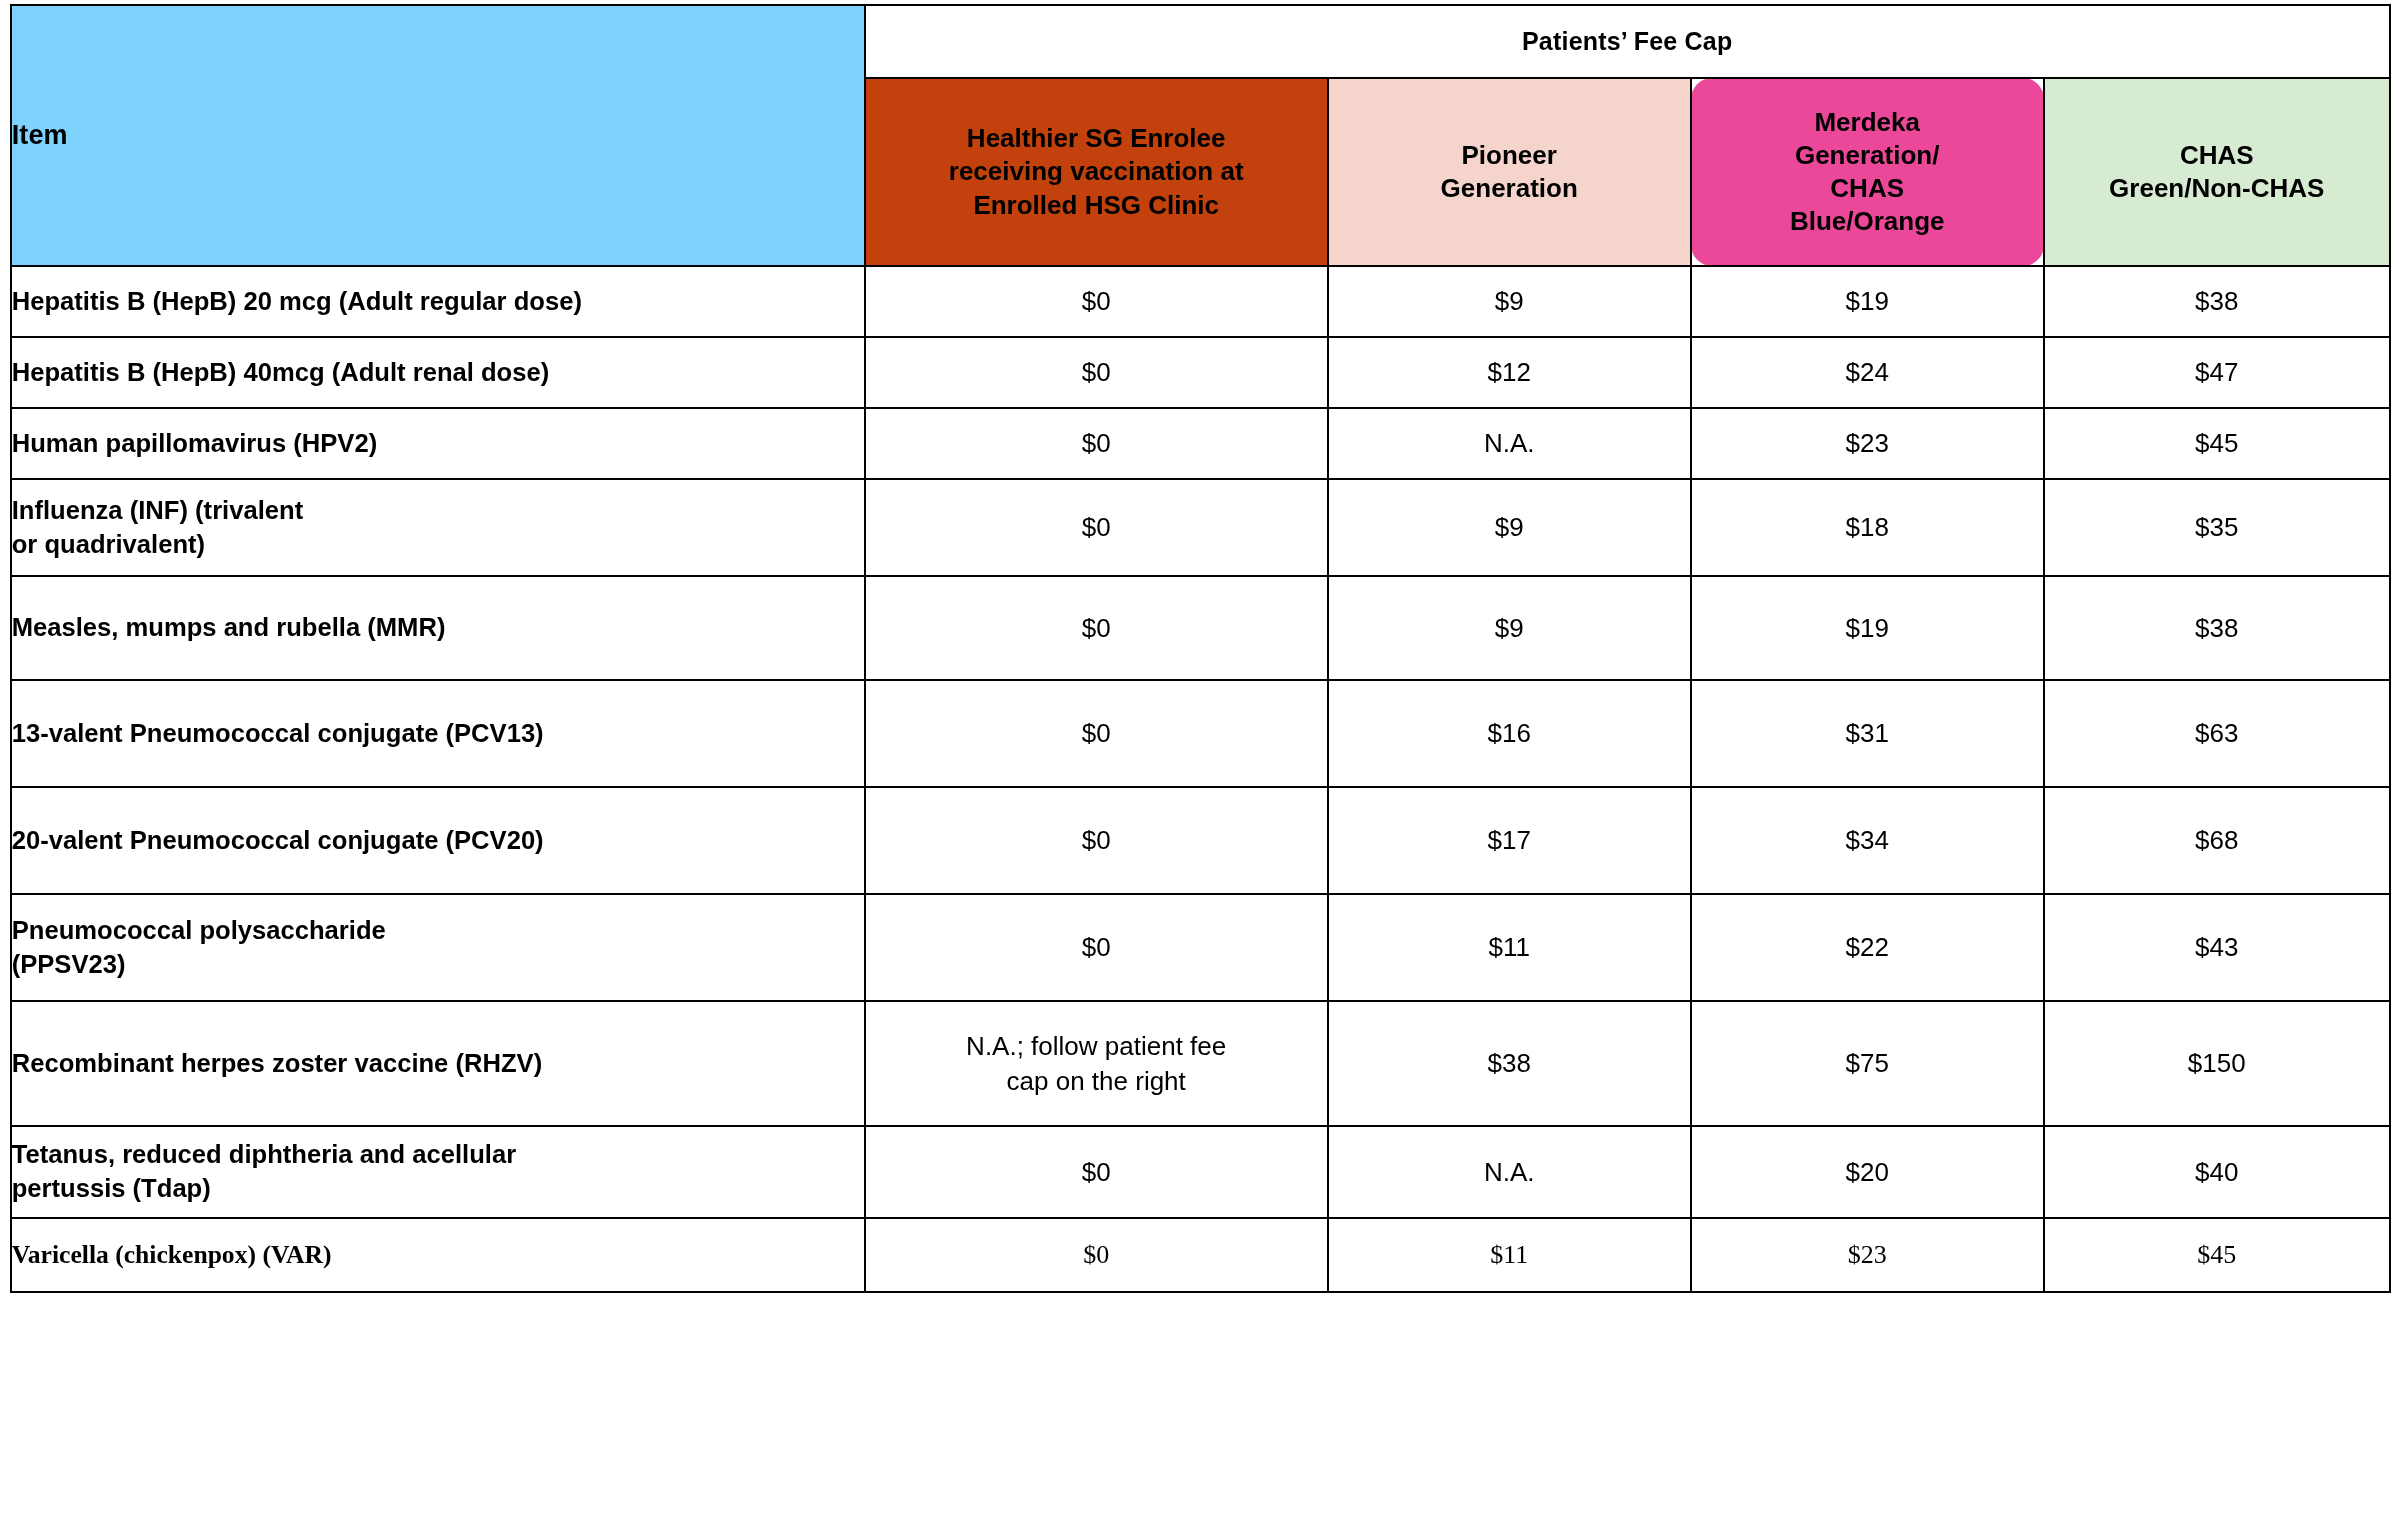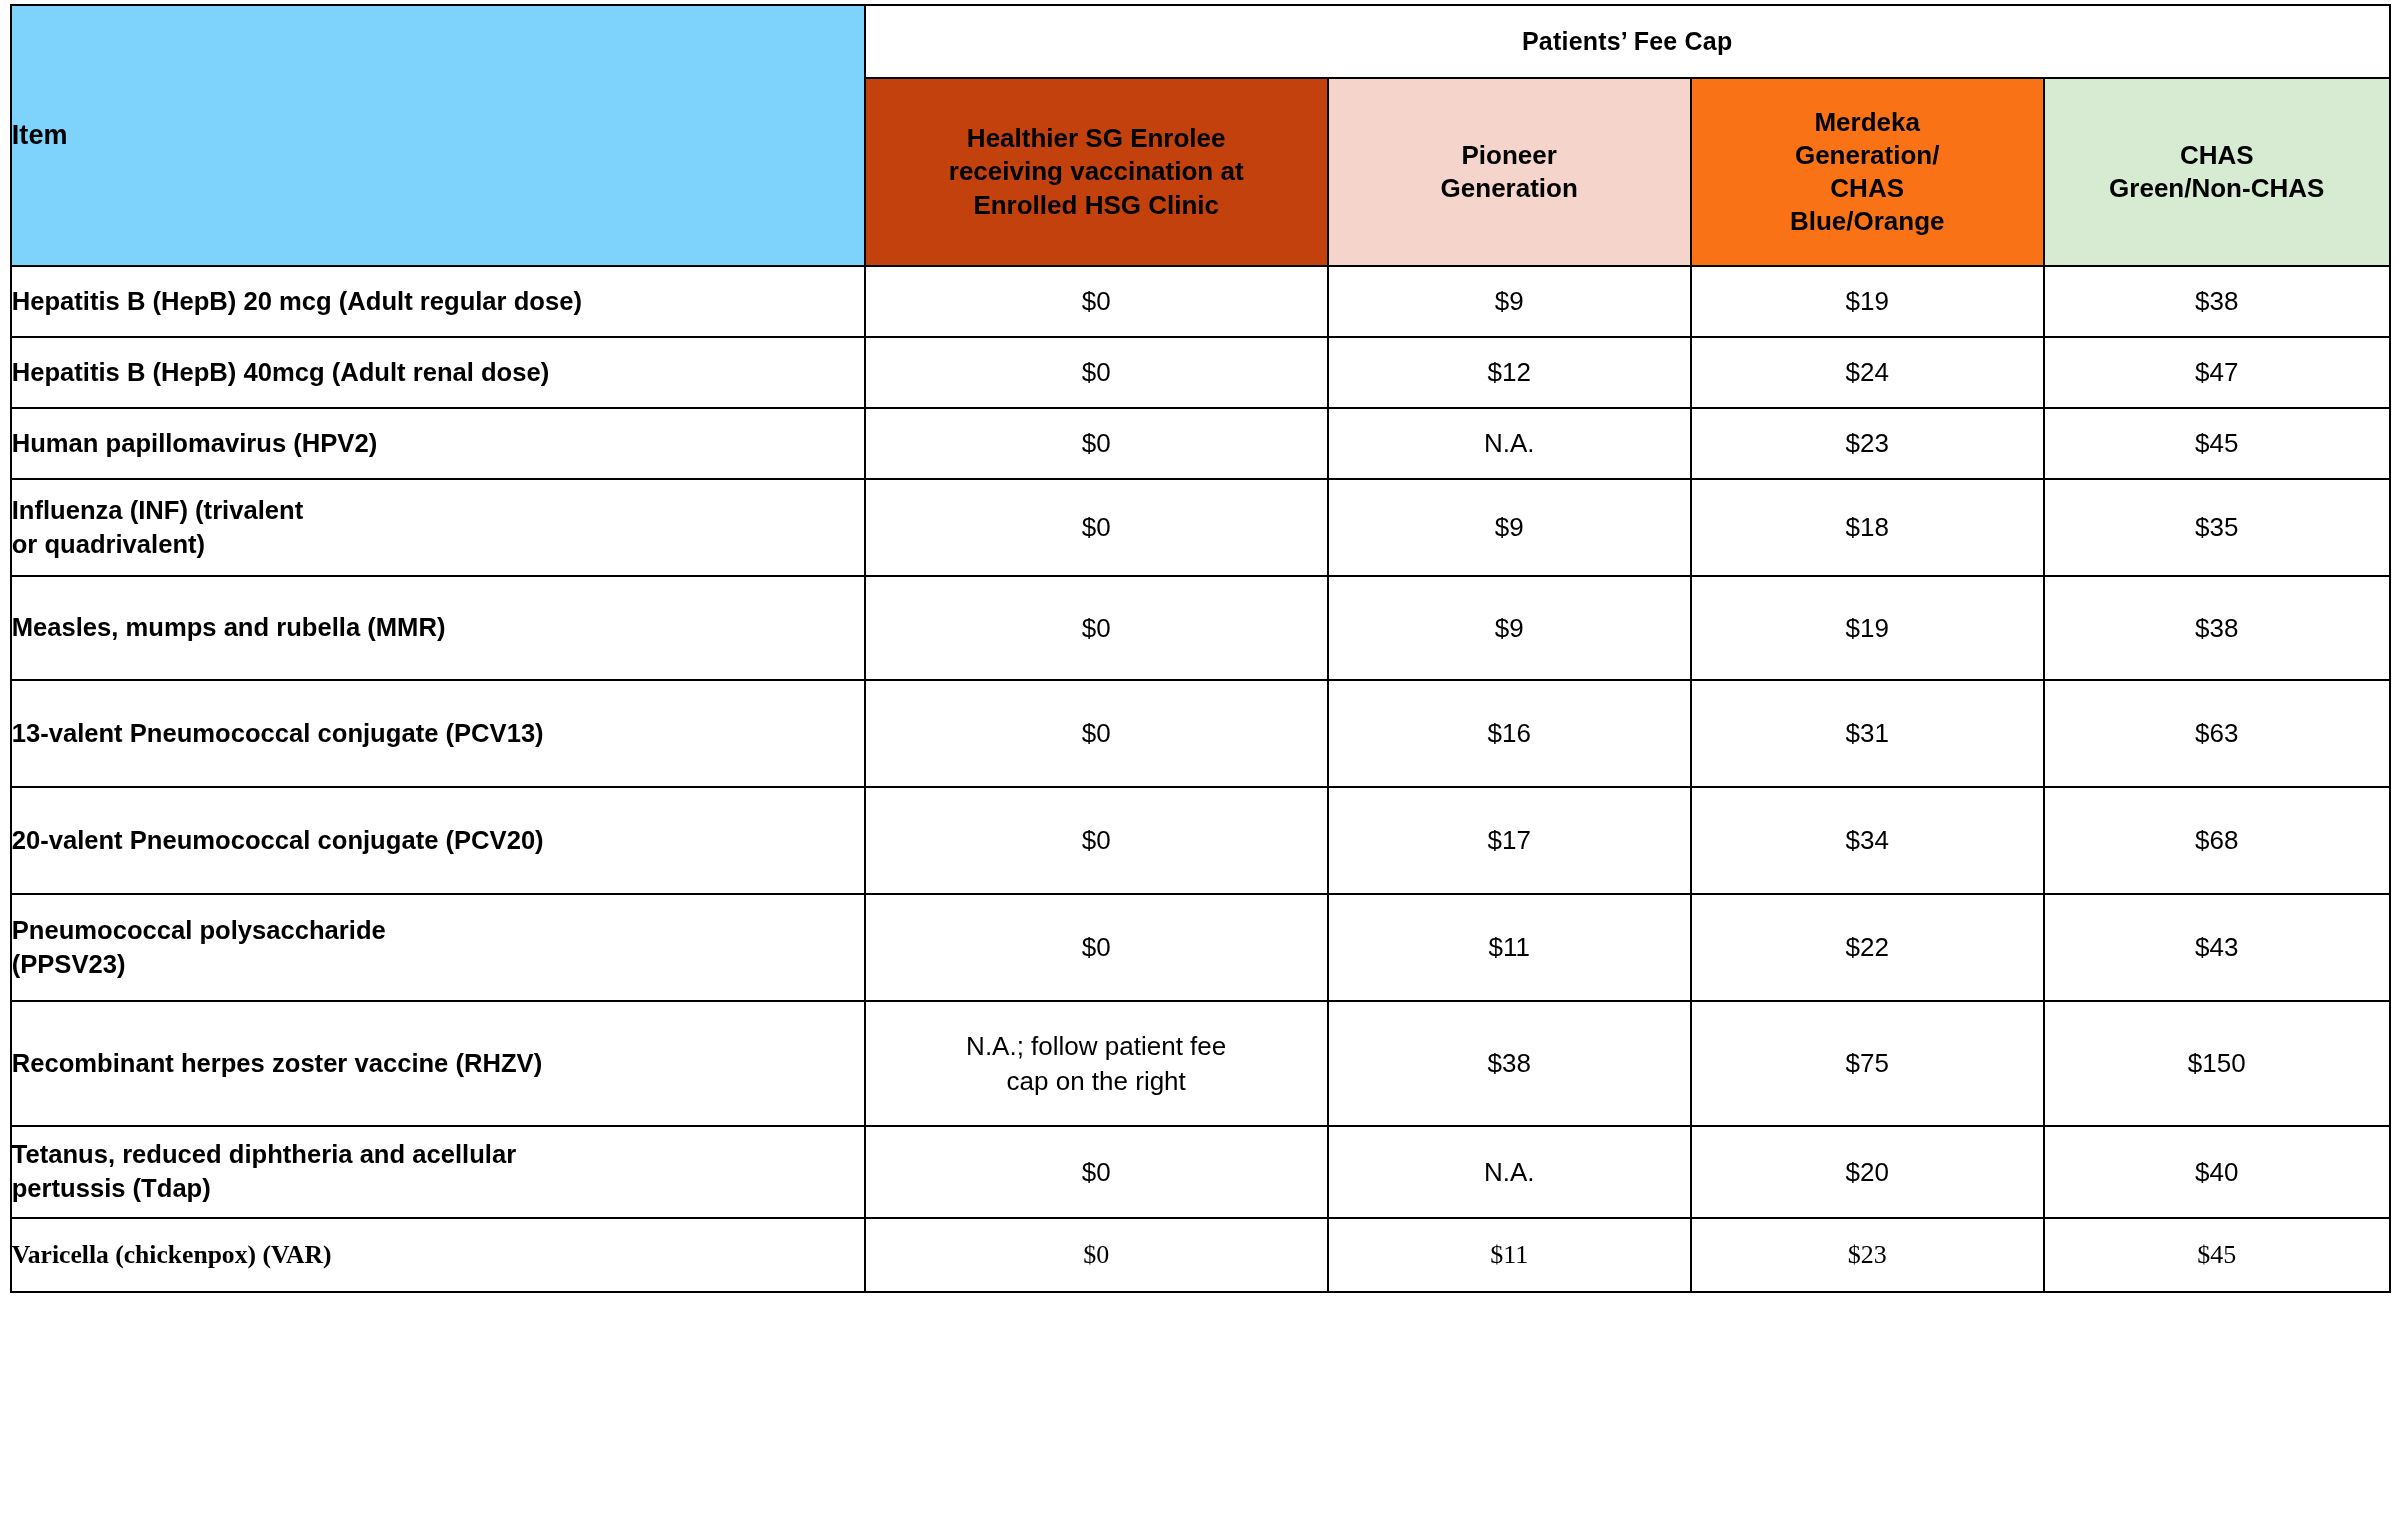--- a/index.html
+++ b/index.html
@@ -71,21 +71,21 @@
     text-align: center;
     font-weight: bold;
     font-size: 26px;
     line-height: 1.28;
     padding: 12.4px 9.7px;
     height: 188px;
     box-sizing: border-box;
   }
   .sub-hsg  { background: #c2410c; }
   .sub-pg   { background: #F5D5CB; }
-  .sub-mg   { background: #f97316; }
+  .sub-mg   { background: #ec4899; border-radius: 21px; }
   .sub-chas { background: #D7EBD3; }
 
   
   td.item-cell {
     font-weight: bold;
     font-size: 25.6px;
     line-height: 1.32;
     padding: 9.7px 18px;
     border-radius: 6px;
   }

